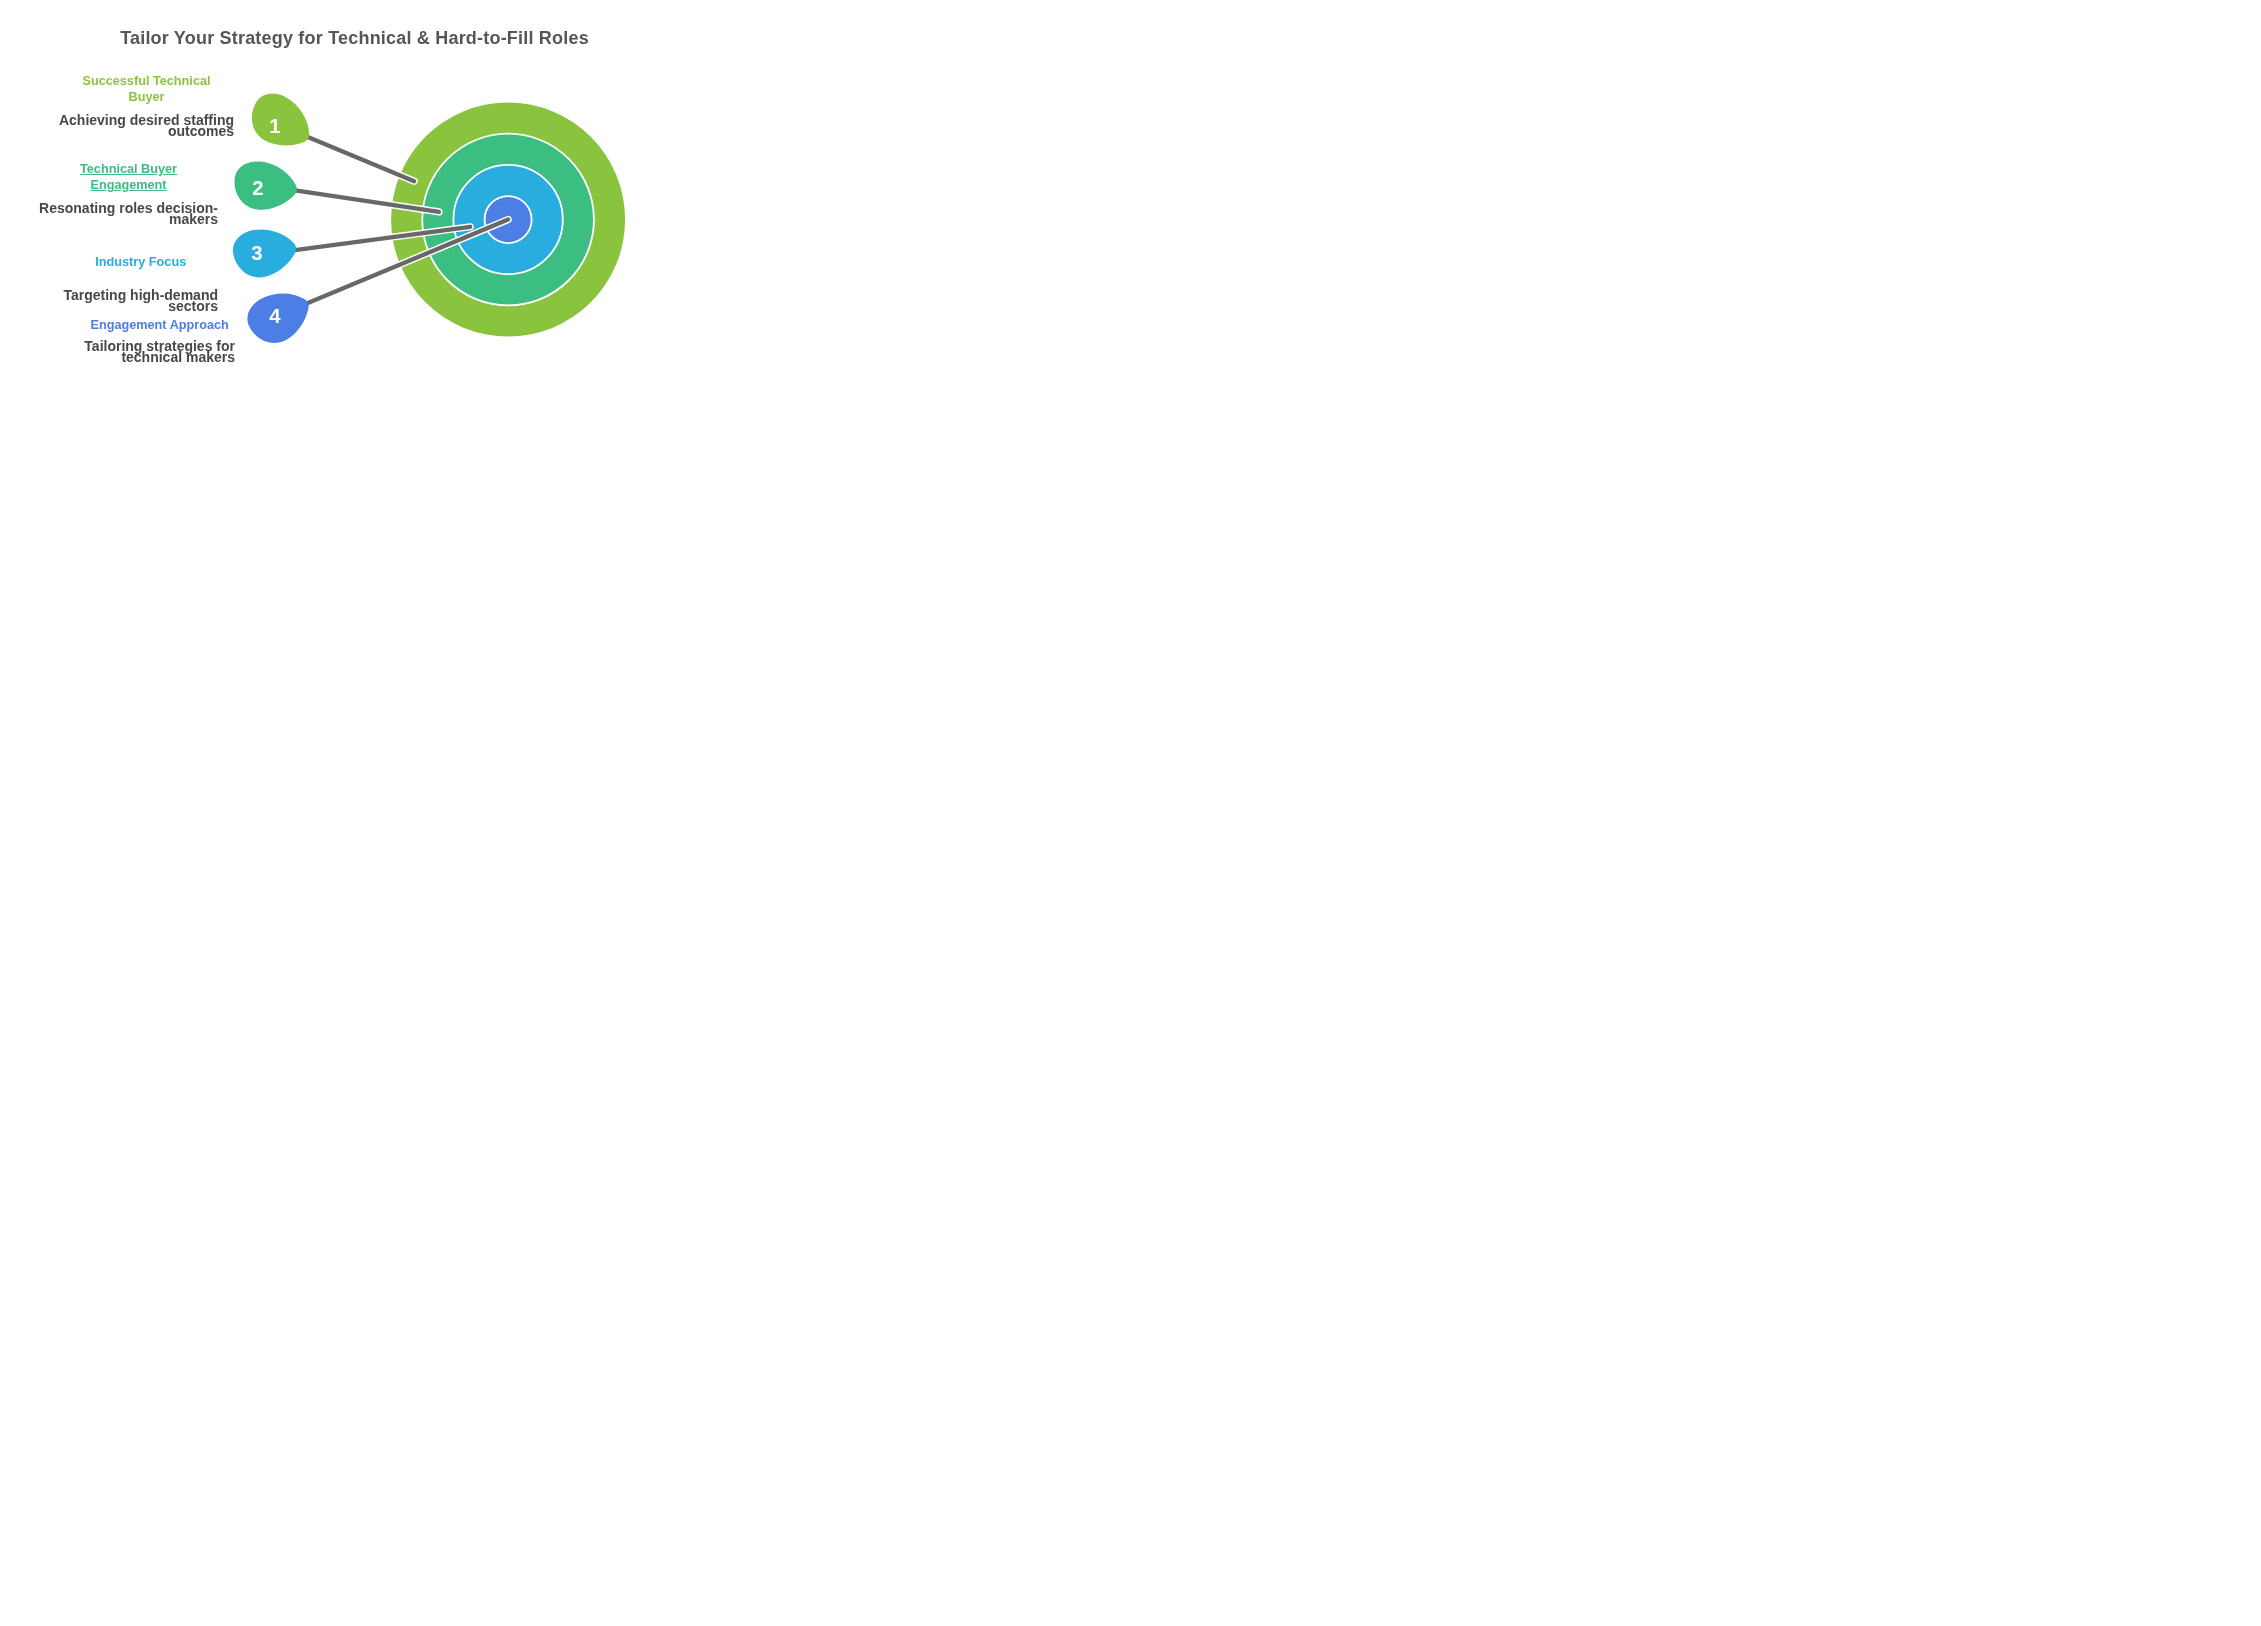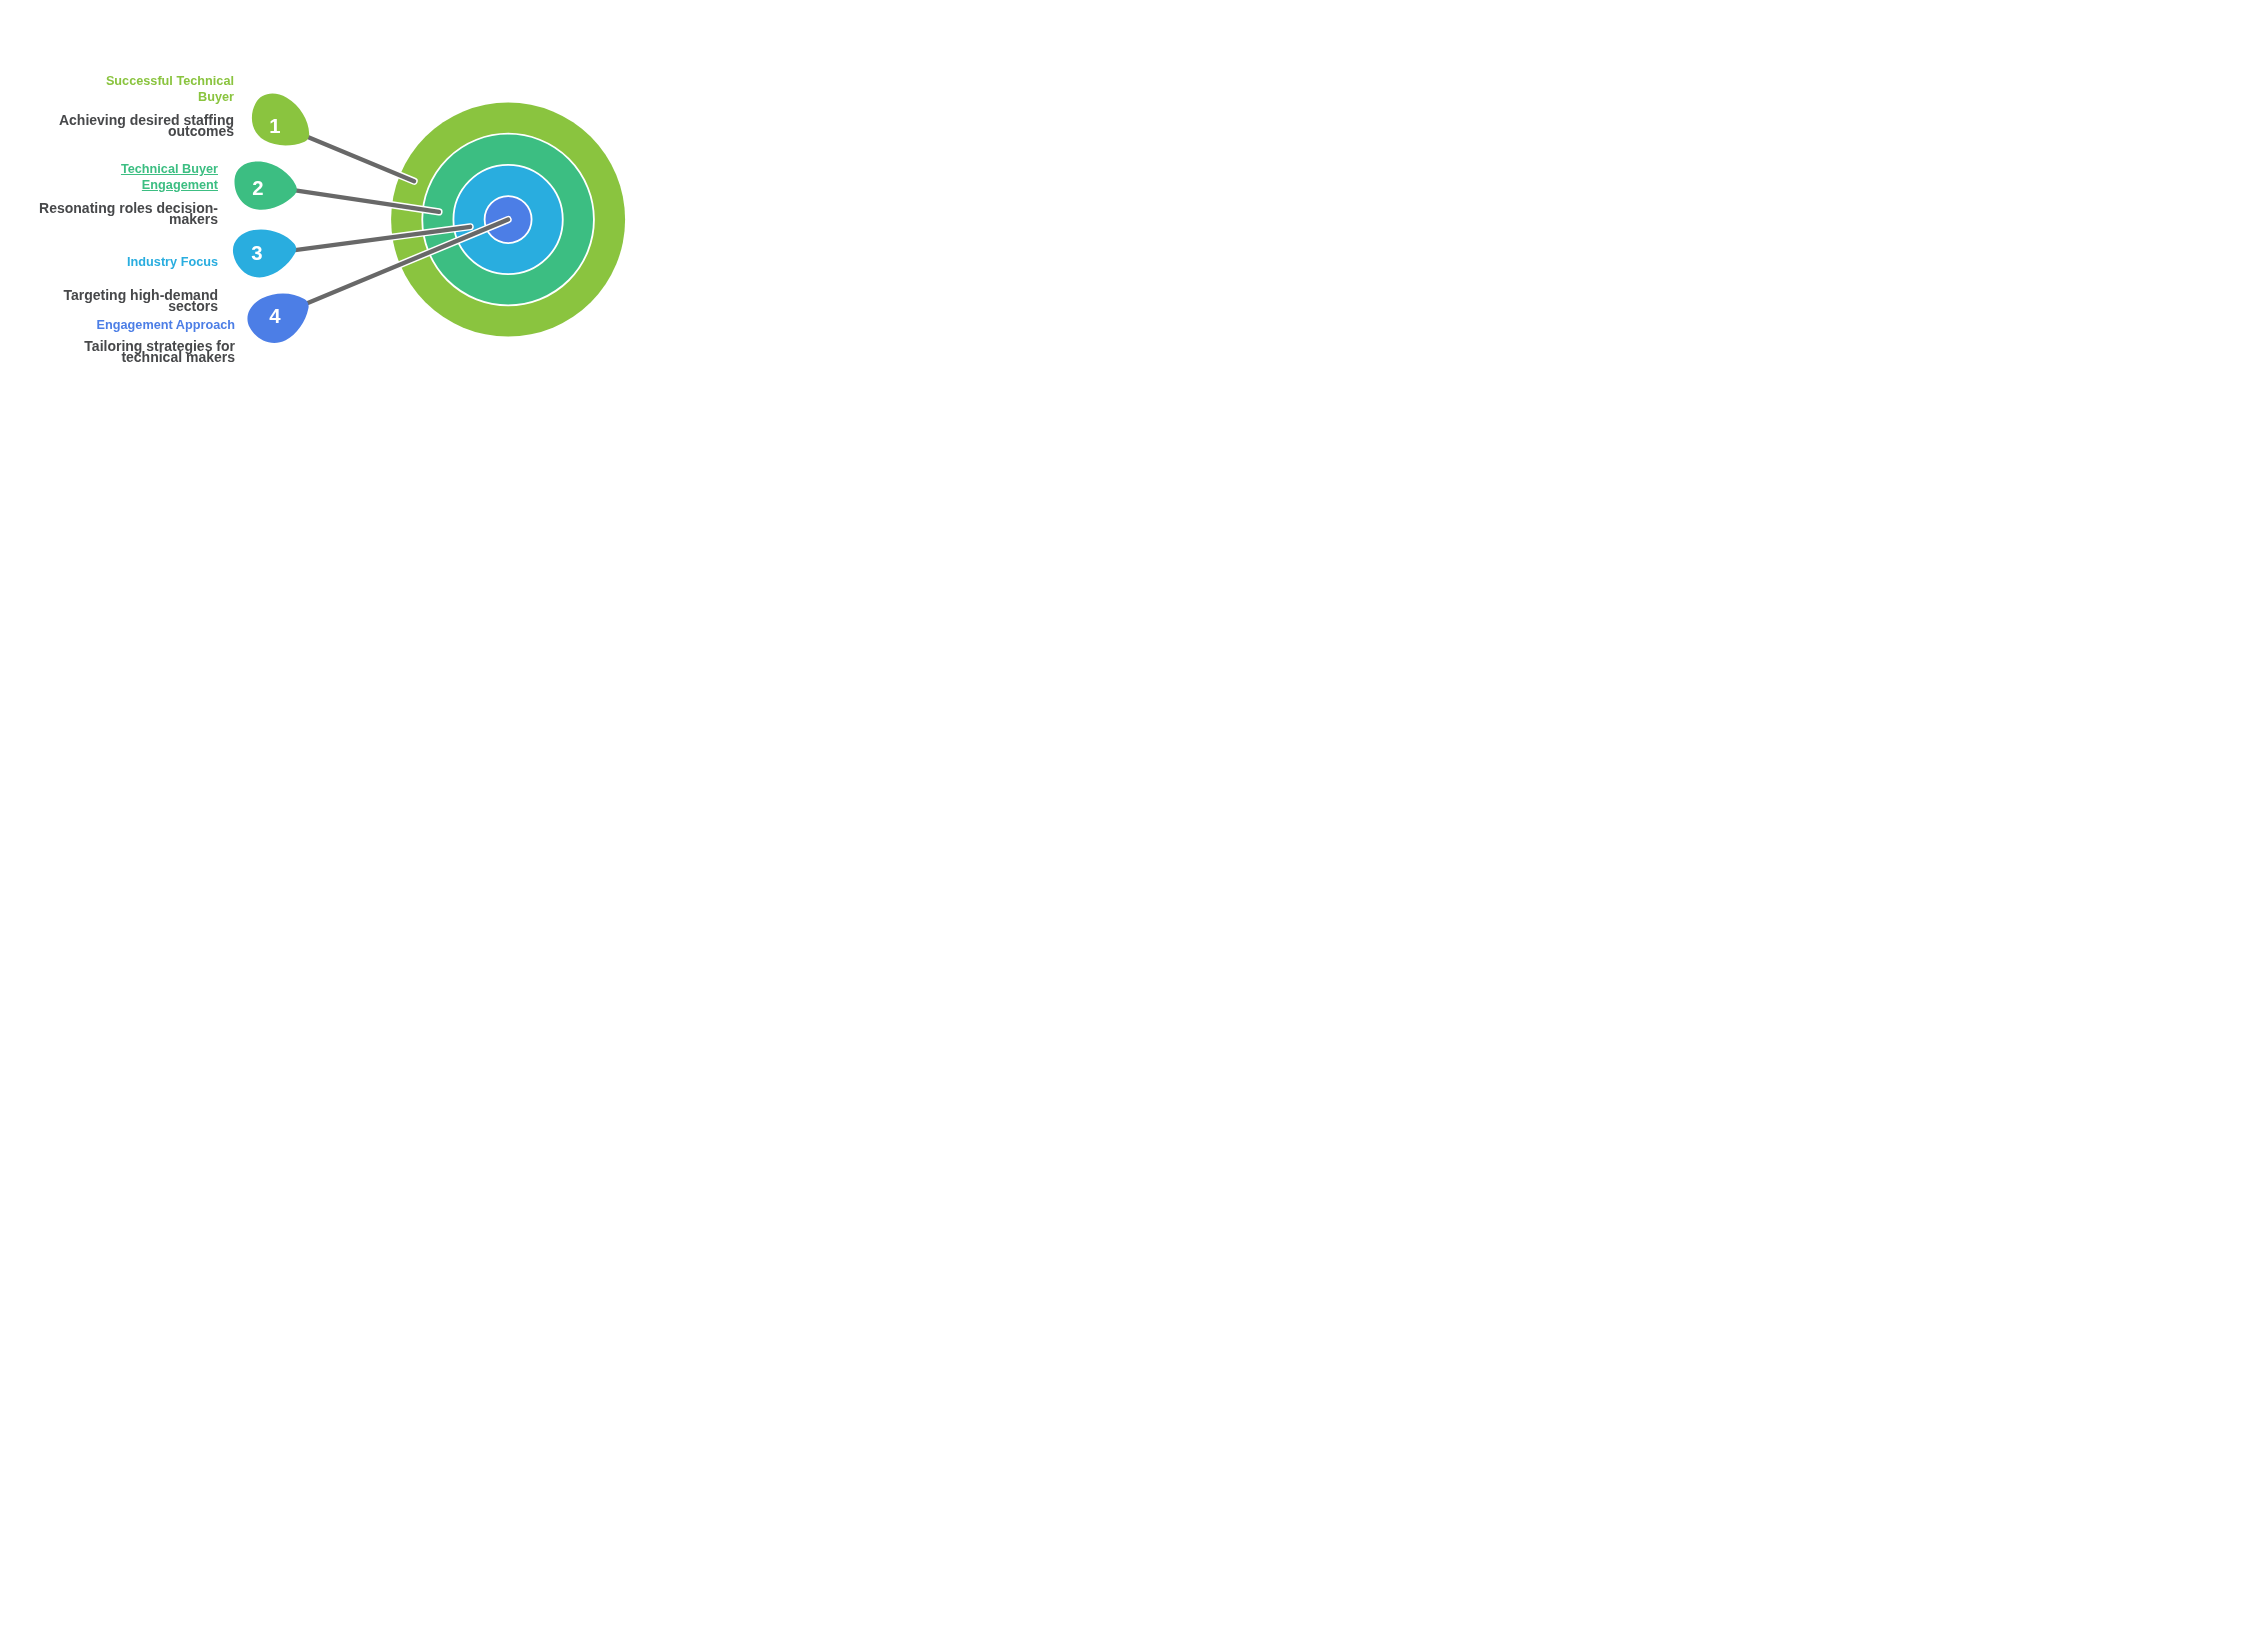--- a/index.html
+++ b/index.html
@@ -13,36 +13,37 @@
   .page-title{
     position:absolute;
     left:0;top:27px;width:100%;
     text-align:center;
     font-size:18px;line-height:22px;font-weight:700;
     color:var(--title_text);
     letter-spacing:0.2px;
   }
   .diagram{position:absolute;left:0;top:0;}
   .item{position:absolute;text-align:right;}
-  .heading{font-size:12.7px;line-height:16px;font-weight:700;}
+  .heading{font-size:12.7px;line-height:16px;font-weight:700;text-align:center;}
   .desc{font-size:14px;line-height:11.3px;font-weight:700;color:var(--body_text);}
   .c1{color:var(--green);}
   .c2{color:var(--teal);text-decoration:underline;}
   .c3{color:var(--cyan);}
   .c4{color:var(--blue);}
   .blob-number{
     font-family:"Liberation Sans", sans-serif;
     font-size:45px;font-weight:700;
   }
 </style>
 </head>
 <body>
 
 <div class="canvas">
 
+  <div class="page-title">Tailor Your Strategy for Technical &amp; Hard-to-Fill Roles</div>
 
   <svg class="diagram" width="709" height="398" viewBox="0 0 1568 881">
 
     <circle cx="1124" cy="486" r="259" style="fill:var(--green)"></circle>
     <circle cx="1124" cy="486" r="190" style="fill:var(--teal);stroke:var(--casing);stroke-width:4"></circle>
     <circle cx="1124" cy="486" r="121" style="fill:var(--cyan);stroke:var(--casing);stroke-width:4"></circle>
     <circle cx="1124" cy="486" r="52" style="fill:var(--blue);stroke:var(--casing);stroke-width:4"></circle>
 
     <g>
       <line x1="670" y1="299" x2="916" y2="401" style="stroke:var(--casing);stroke-width:16;stroke-linecap:round"></line>

